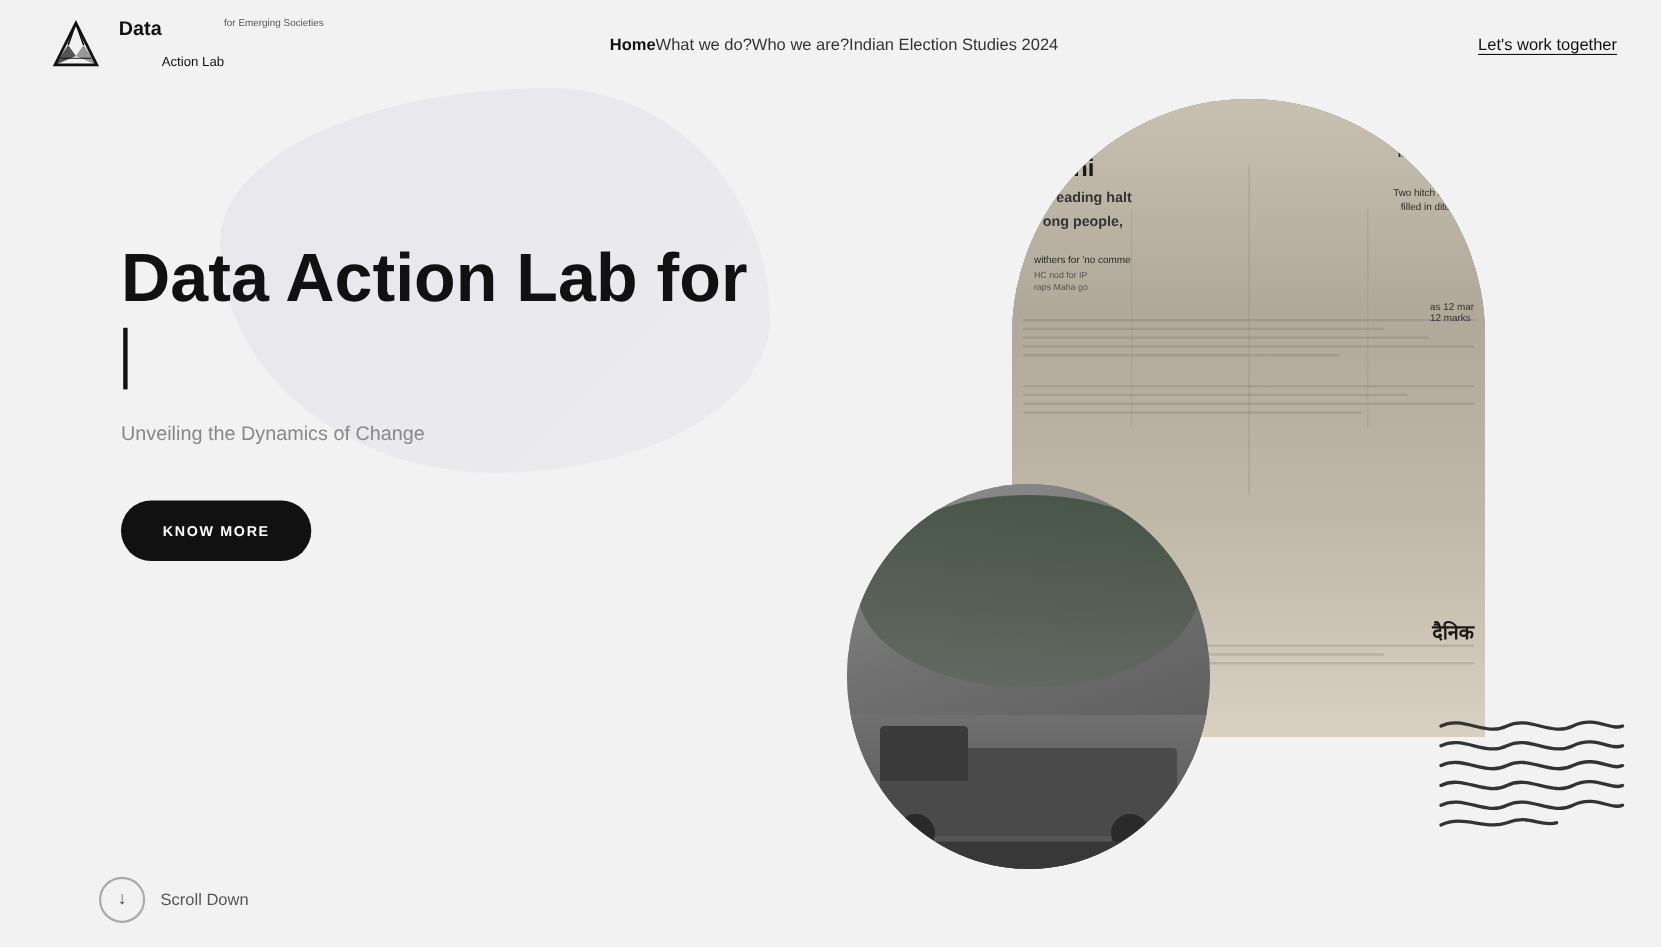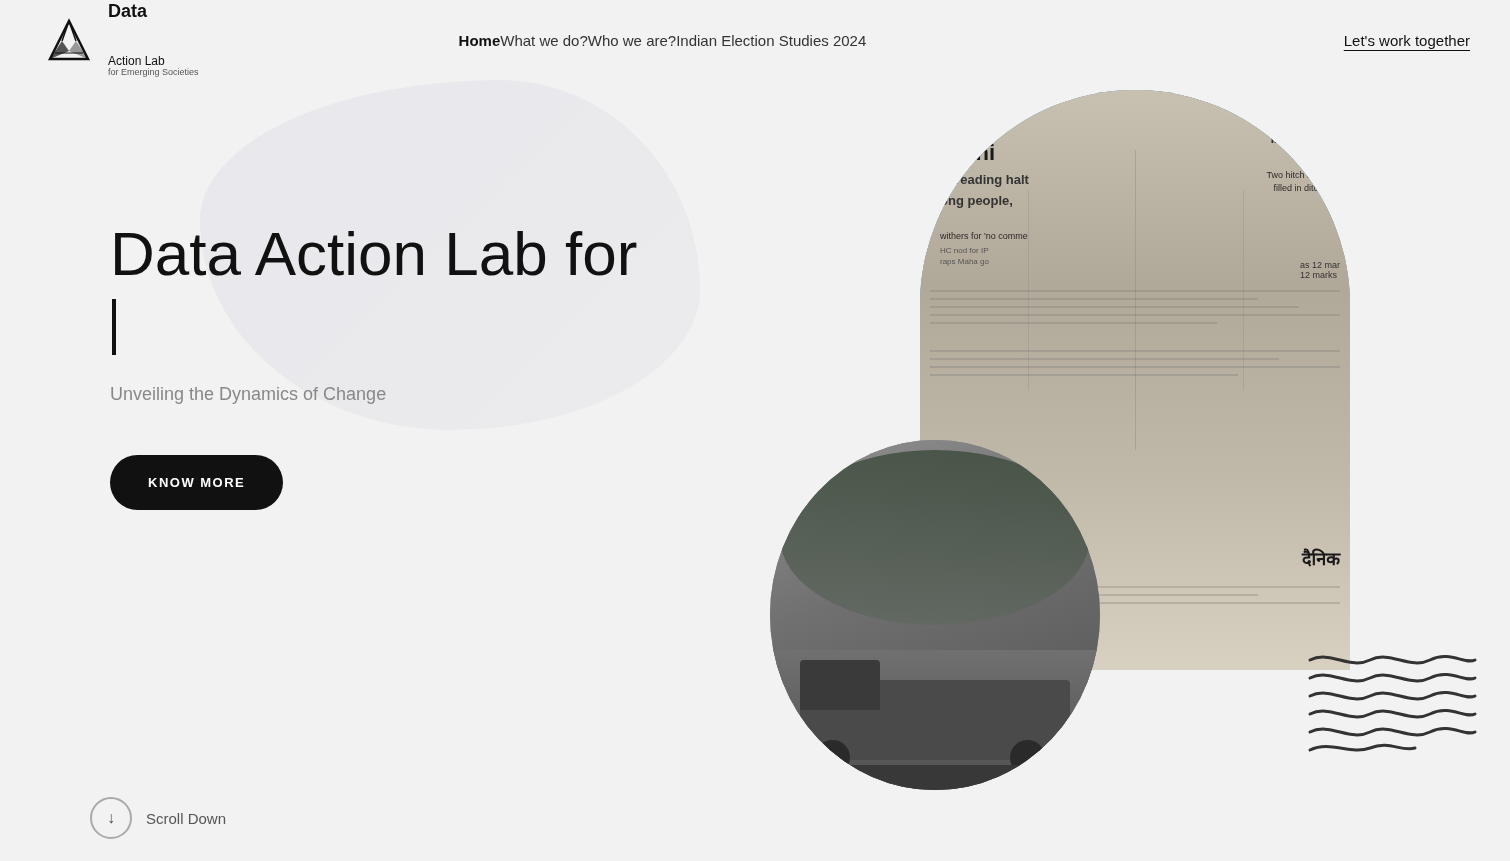--- a/index.html
+++ b/index.html
@@ -34,21 +34,21 @@
       color: inherit;
     }
 
     .logo-icon {
       width: 58px;
       height: 58px;
     }
 
     .logo-text {
       display: flex;
-      flex-direction: column;
+      flex-direction: row;
       line-height: 1.1;
     }
 
     .logo-text .data {
       font-size: 18px;
       font-weight: 700;
       color: #111;
     }
 
     .logo-text .action-lab {
@@ -104,21 +104,21 @@
 
     .hero-content {
       position: absolute;
       top: 220px;
       left: 110px;
       z-index: 10;
     }
 
     .hero-title {
       font-size: 62px;
-      font-weight: 400;
+      font-weight: 700;
       color: #111;
       line-height: 1.1;
       max-width: 600px;
     }
 
     .hero-title .cursor {
       display: inline-block;
       width: 4px;
       background: #111;
       height: 0.9em;
@@ -305,21 +305,21 @@
       <div class="newspaper-bg">
 
         <div style="position:absolute;top:0;left:0;right:0;bottom:0;background:linear-gradient(to bottom, #c8c0b0, #b0a898, #c0b8a8, #d8d0c0);"></div>
 
         <div style="position:absolute;top:20px;left:20px;right:20px;">
           <div style="font-size:28px;font-weight:900;color:#1a1a1a;line-height:1;">बर्</div>
           <div style="font-size:22px;font-weight:900;color:#1a1a1a;margin-top:2px;">hroni</div>
         </div>
         <div style="position:absolute;top:80px;left:20px;font-size:10px;color:#333;line-height:1.6;">
           <div style="font-weight:700;font-size:13px;">spreading halt</div>
-          <div style="font-weight:700;font-size:13px;">ong people,</div>
+          <div style="font-weight:700;font-size:13px;text-align:center;">ong people,</div>
         </div>
         <div style="position:absolute;top:40px;right:20px;font-size:10px;color:#2a2a2a;line-height:1.5;text-align:right;">
           <div style="font-weight:700;font-size:12px;">India India</div>
           <div style="font-weight:700;font-size:11px;">envoy</div>
           <div style="font-size:9px;margin-top:4px;">Two hitch millim</div>
           <div style="font-size:9px;text-align:center;">filled in ditch</div>
         </div>
         <div style="position:absolute;top:140px;left:20px;font-size:9px;color:#2a2a2a;line-height:1.4;max-width:200px;">
           <div>withers for 'no comme</div>
           <div style="font-size:8px;color:#555;margin-top:2px;">HC nod for IP</div>
@@ -342,26 +342,26 @@
           <div style="height:2px;background:#777;opacity:0.3;margin-bottom:6px;width:85%;"></div>
           <div style="height:2px;background:#777;opacity:0.3;margin-bottom:6px;"></div>
           <div style="height:2px;background:#777;opacity:0.3;margin-bottom:6px;width:75%;"></div>
         </div>
         <div style="position:absolute;bottom:60px;left:10px;right:10px;">
           <div style="height:2px;background:#777;opacity:0.3;margin-bottom:6px;"></div>
           <div style="height:2px;background:#777;opacity:0.3;margin-bottom:6px;width:80%;"></div>
           <div style="height:2px;background:#777;opacity:0.3;margin-bottom:6px;"></div>
         </div>
 
-        <div style="position:absolute;top:170px;right:10px;font-size:9px;color:#333;margin-left:24px;">
+        <div style="position:absolute;top:184px;right:10px;font-size:9px;color:#333;margin-left:24px;">
           <div>as 12 mar</div>
           <div>12 marks</div>
         </div>
 
-        <div style="position:absolute;bottom:100px;right:10px;font-size:18px;font-weight:700;color:#1a1a1a;margin-top:10px;">दैनिक</div>
+        <div style="position:absolute;bottom:84px;right:10px;font-size:18px;font-weight:700;color:#1a1a1a;margin-top:10px;">दैनिक</div>
       </div>
     </div>
 
     <div class="img-truck">
       <div class="truck-bg">
 
         <div style="position:absolute;bottom:0;left:0;right:0;height:40%;background:linear-gradient(to top,#505050,#707070);"></div>
 
         <div style="position:absolute;top:10px;left:10px;right:10px;height:50%;background:linear-gradient(to bottom,#3a4a3a,#606860);border-radius:50%;opacity:0.8;"></div>
 

